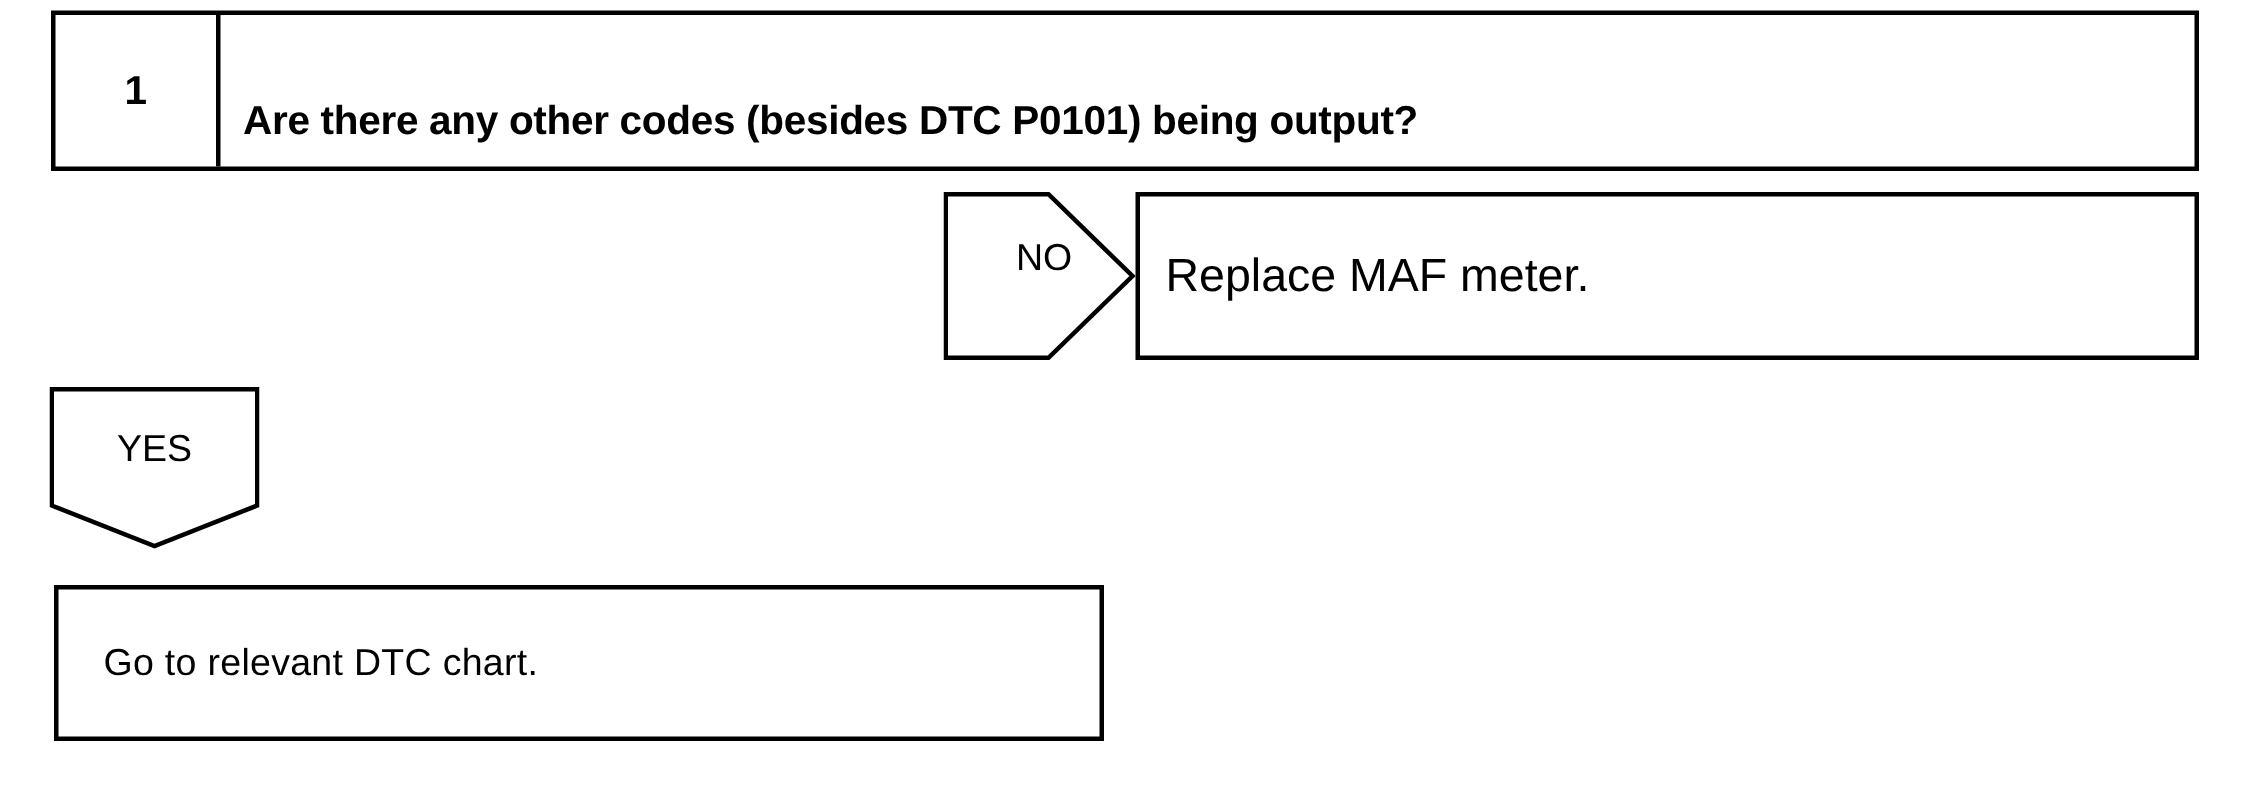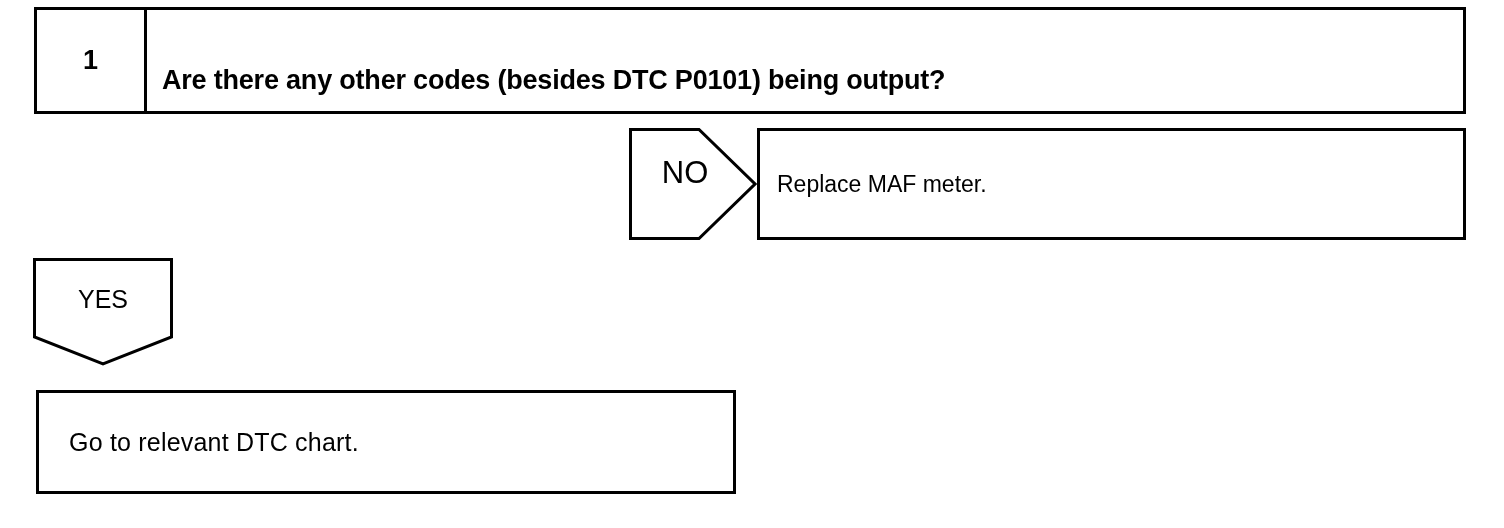--- a/index.html
+++ b/index.html
@@ -68,46 +68,46 @@
     height: 112px;
   }
   .branch-no svg {
     position: absolute;
     left: 0;
     top: 0;
     display: block;
   }
   .branch-no .branch-label {
     position: absolute;
-    left: 4px;
+    left: 15px;
     top: 0;
     width: 104px;
     height: 88px;
     display: flex;
     align-items: center;
     justify-content: center;
-    font-size: 31px;
+    font-size: 25px;
     line-height: 1;
   }
 
   
   .action-box-maf {
     position: absolute;
     left: 757px;
     top: 128px;
     width: 709px;
     height: 112px;
     box-sizing: border-box;
     border: 3px solid #000000;
     display: flex;
     align-items: center;
     padding-left: 17px;
   }
   .action-box-maf span {
-    font-size: 23px;
+    font-size: 31px;
     line-height: 1.15;
   }
 
   
   .branch-yes {
     position: absolute;
     left: 33px;
     top: 258px;
     width: 140px;
     height: 108px;

